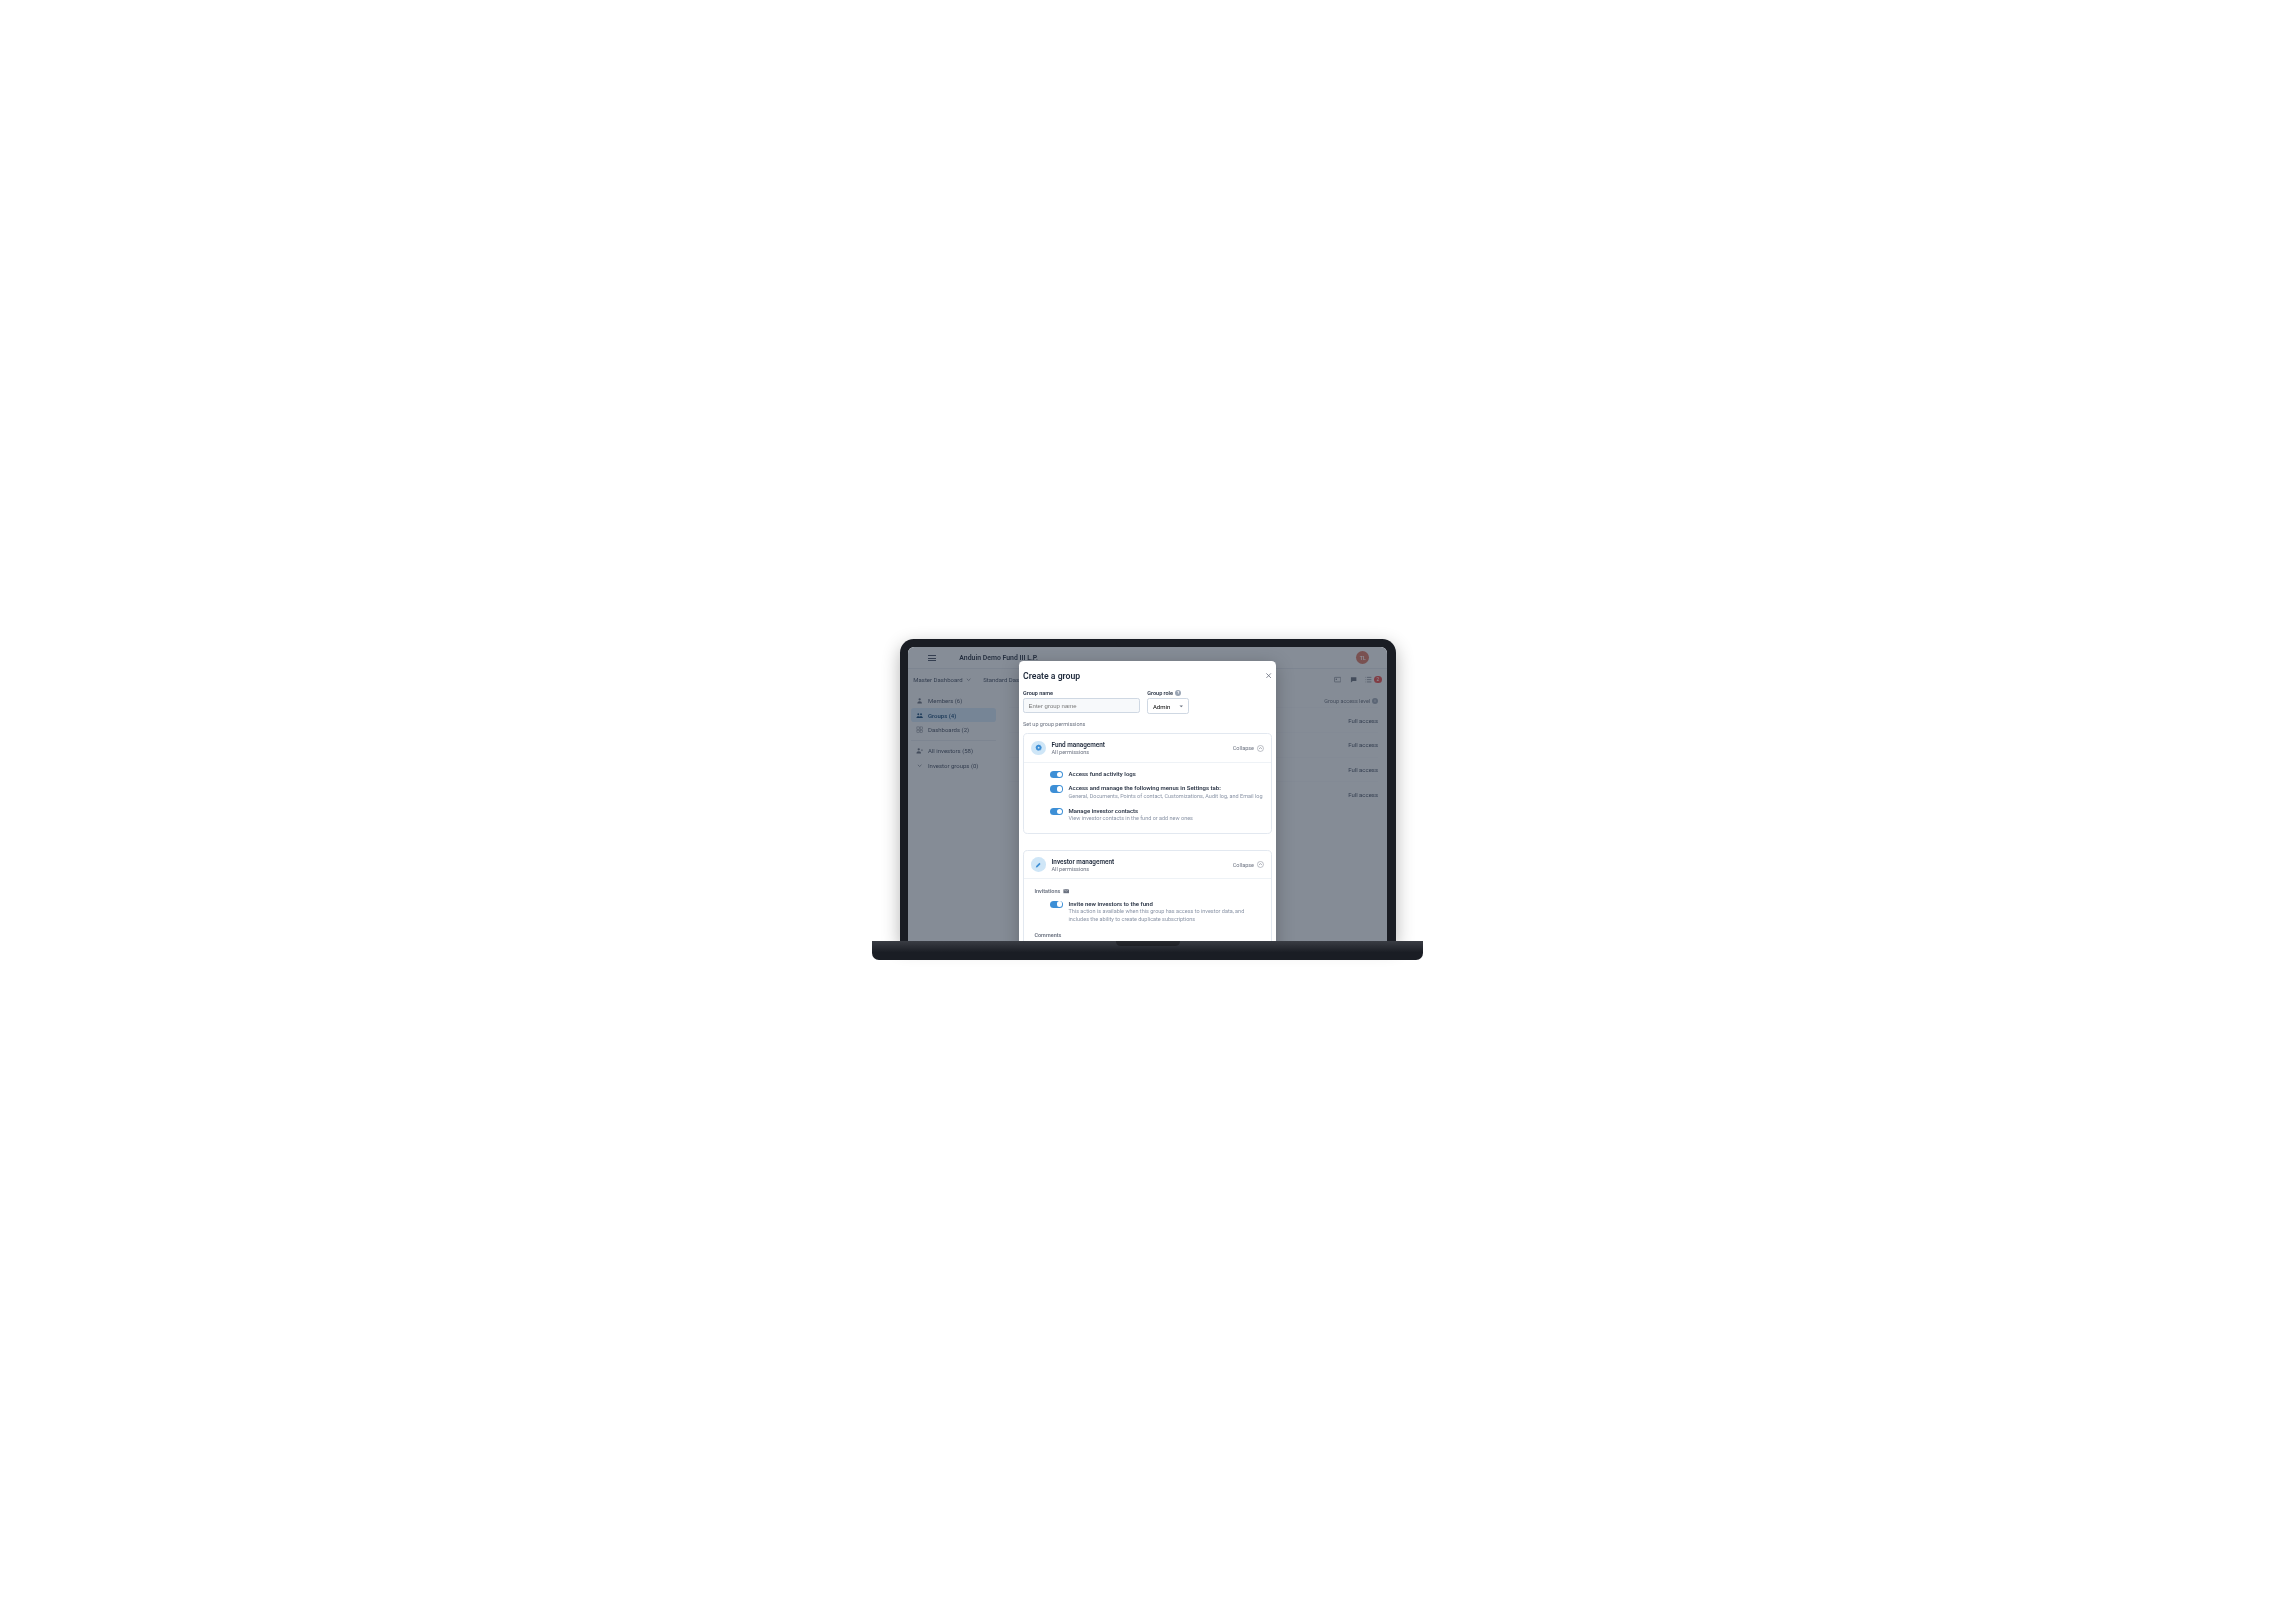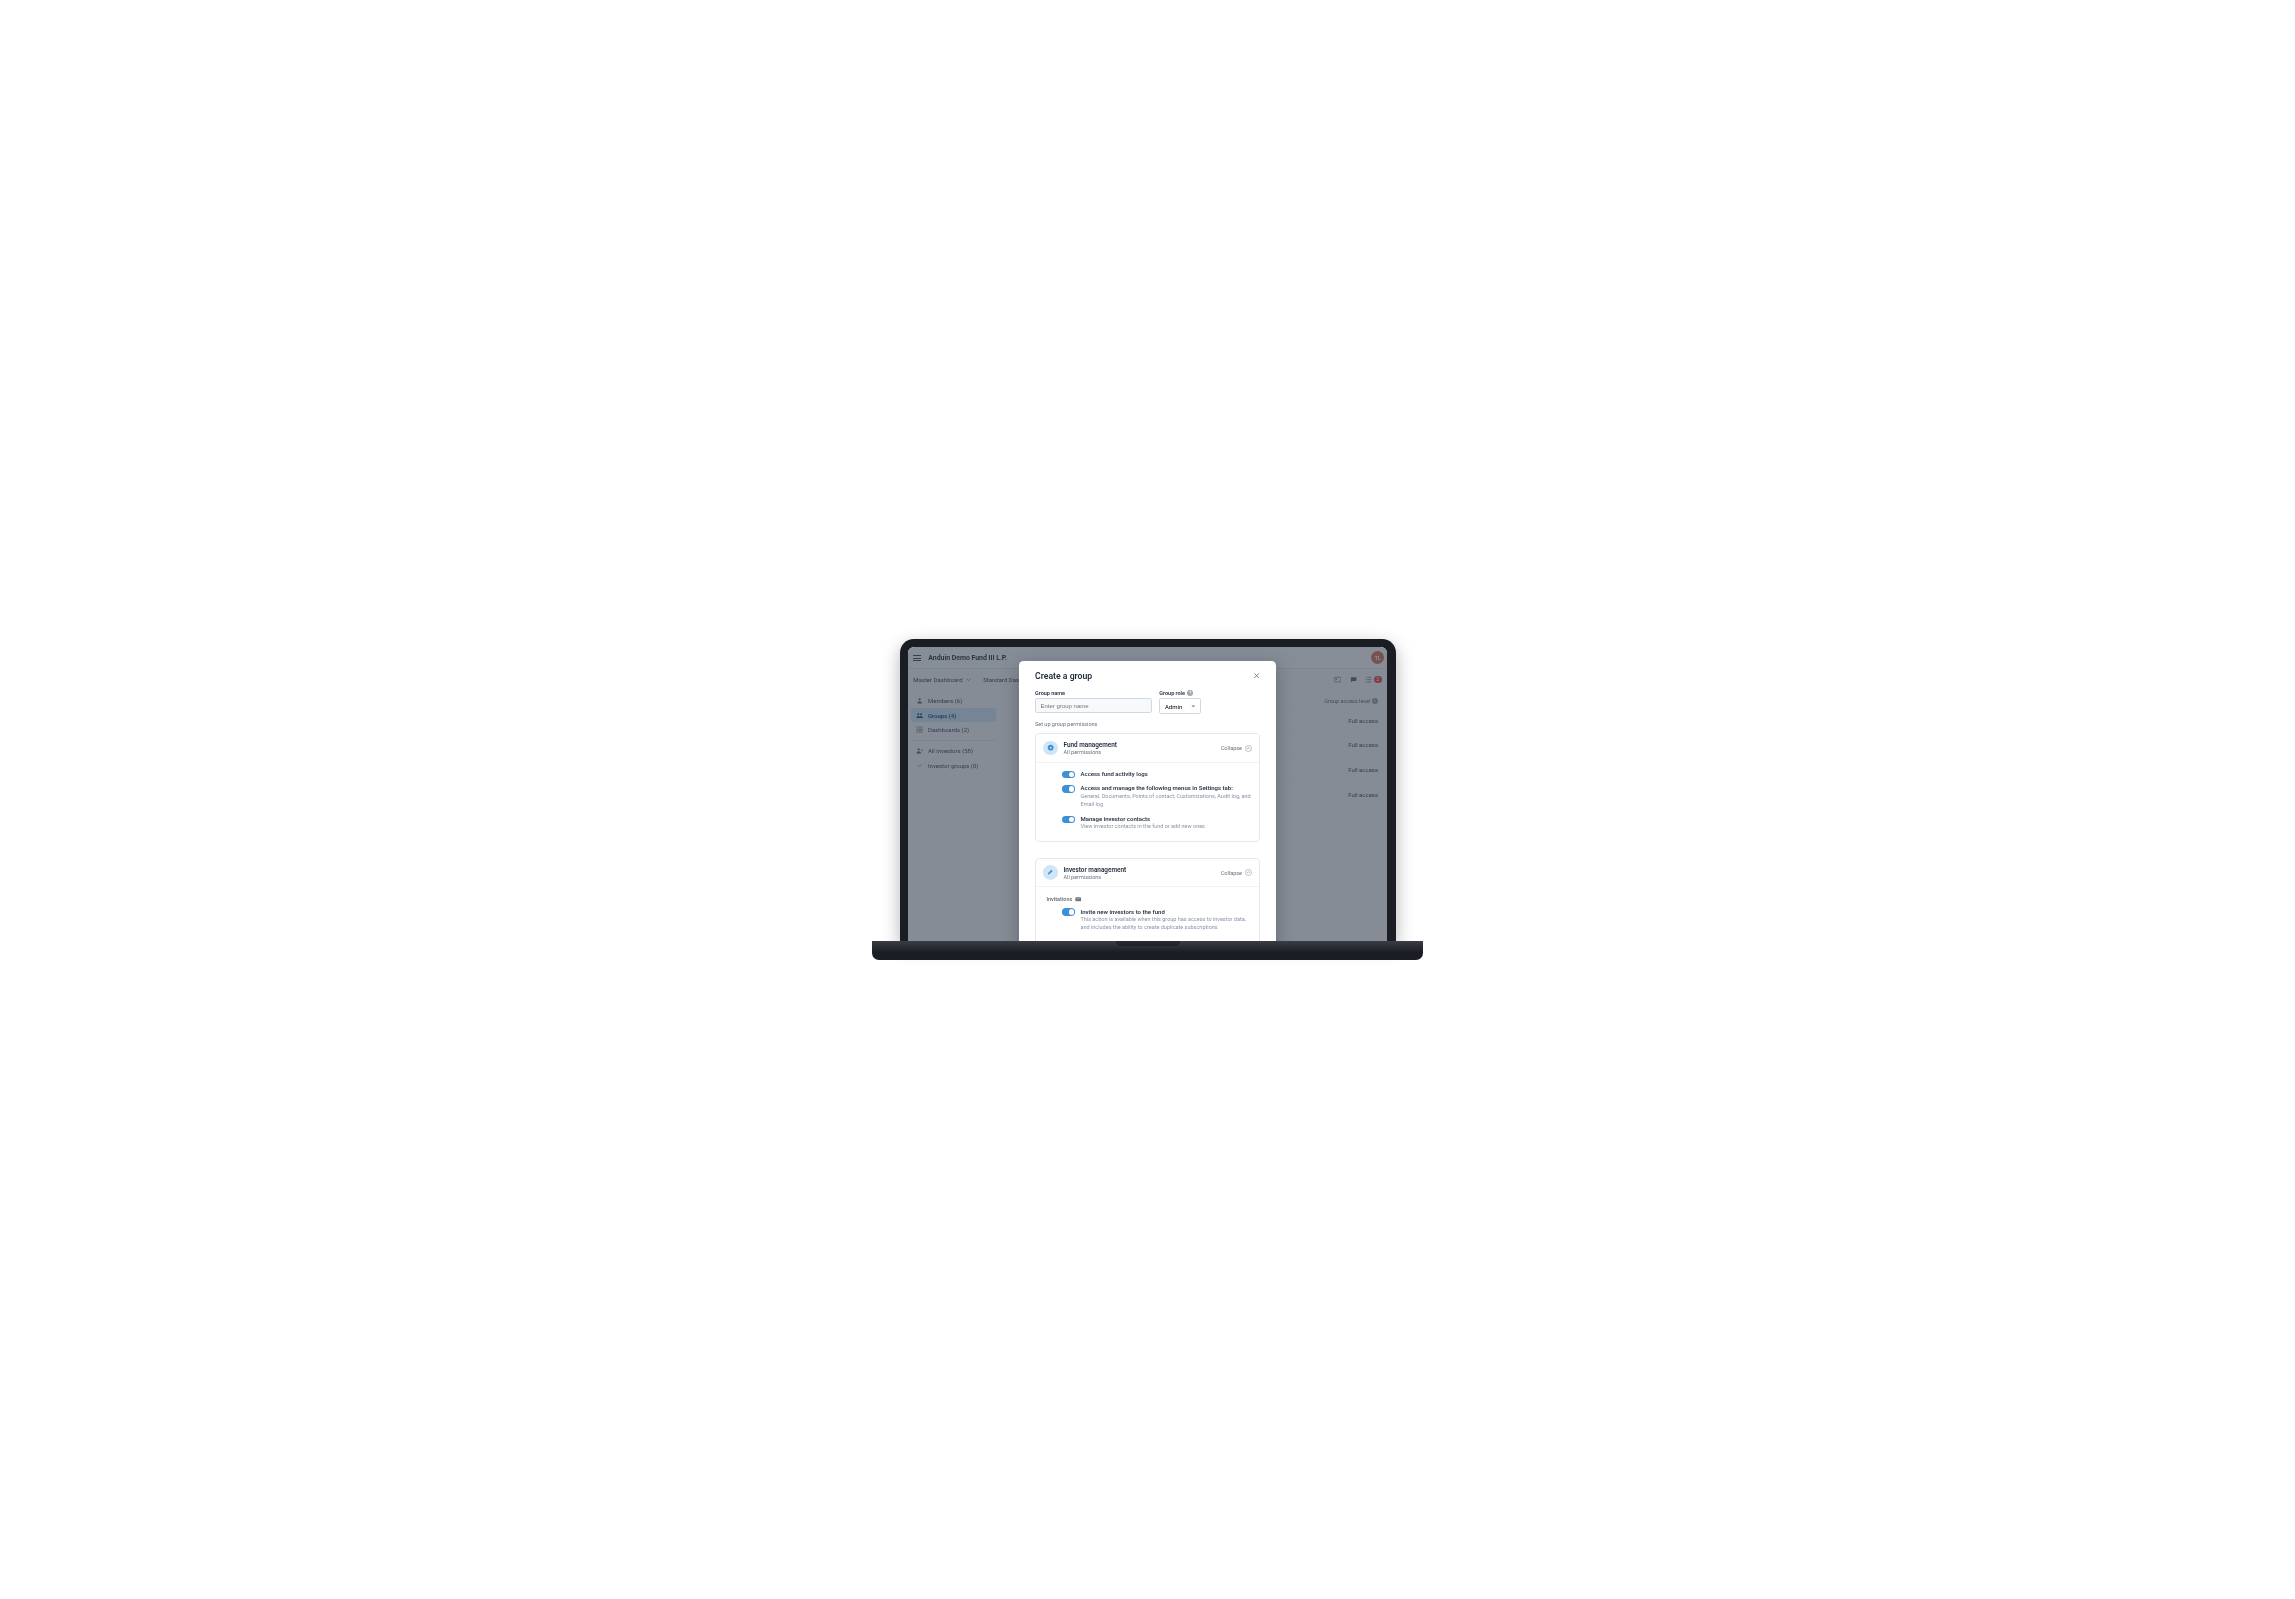--- a/index.html
+++ b/index.html
@@ -5,21 +5,21 @@
 * { box-sizing: border-box; margin: 0; padding: 0; }
 body { font-family: -apple-system, BlinkMacSystemFont, "Segoe UI", Roboto, sans-serif; background: #fff; display: flex; align-items: center; justify-content: center; min-height: 100vh; }
 .laptop-frame { width: 496px; background: #1a1d24; border-radius: 13.8px 13.8px 0 0; padding: 8.3px 8.3px 0 8.3px; position: relative; box-shadow: 0 6.9px 18.4px rgba(0,0,0,0.3); }
 .laptop-notch { position: absolute; top: 0; left: 50%; transform: translateX(-50%); width: 64px; height: 8.3px; background: #1a1d24; border-radius: 0 0 5.5px 5.5px; z-index: 100; }
 .laptop-base { width: 551px; height: 18.4px; background: linear-gradient(to bottom, #3a3d44 0%, #1a1d24 60%); border-radius: 0 0 6.9px 6.9px; margin: 0 auto; position: relative; }
 .laptop-base::before { content: ""; position: absolute; top: 0; left: 50%; transform: translateX(-50%); width: 64px; height: 4.6px; background: rgba(0,0,0,0.3); border-radius: 0 0 4.6px 4.6px; }
 .laptop-wrap { display: flex; flex-direction: column; align-items: center; }
 .screen { background: #edf1f5; height: 294px; overflow: hidden; position: relative; border-radius: 6.4px 6.4px 0 0; }
 
 
-.app-header { background: #eef2f6; height: 22px; display: flex; align-items: center; padding: 0 3px; border-bottom: 0.5px solid #dde3ea; }
+.app-header { background: #eef2f6; height: 22px; display: flex; align-items: center; padding: 0 18px; border-bottom: 0.5px solid #dde3ea; gap: 16px; }
 .hamburger { width: 12px; height: 12px; display: flex; flex-direction: column; justify-content: center; gap: 1.4px; padding: 2.3px; cursor: pointer; }
 .hamburger span { height: 0.9px; background: #4a5568; }
 .header-title { font-size: 6.9px; font-weight: 600; color: #2d3748; margin-left: 5.5px; }
 .header-right { margin-left: auto; display: flex; align-items: center; gap: 5.5px; }
 .avatar { width: 13px; height: 13px; border-radius: 50%; background: #d47a6a; color: #fff; display: flex; align-items: center; justify-content: center; font-size: 5px; font-weight: 600; }
 
 .subheader { height: 20px; display: flex; align-items: center; padding: 0 5.5px; gap: 11px; font-size: 6px; color: #4a5568; }
 .subheader-item { display: flex; align-items: center; gap: 2.3px; cursor: pointer; }
 .subheader-right { margin-left: auto; display: flex; align-items: center; gap: 8.3px; }
 .icn { width: 7.3px; height: 7.3px; fill: #6b7280; }
@@ -32,21 +32,21 @@
 .sidebar-divider { height: 0.5px; background: #dde3ea; margin: 2.8px 0; }
 
 .main-col { flex: 1; padding: 4.6px 9.2px; }
 .bg-header-row { display: flex; justify-content: flex-end; font-size: 5.5px; color: #6b7280; padding: 3.7px 0; }
 .bg-header-row span { display: flex; align-items: center; gap: 1.8px; }
 .bg-row { display: flex; justify-content: flex-end; font-size: 6px; color: #4a5568; padding: 8.3px 0; border-top: 0.5px solid #e8edf2; }
 
 
 .overlay { position: absolute; inset: 0; background: rgba(30,40,55,0.5); display: flex; justify-content: center; }
 .modal { background: #fff; width: 257px; margin-top: 13.8px; border-radius: 4.6px; height: 321px; overflow: hidden; box-shadow: 0 4.6px 18.4px rgba(0,0,0,0.25); }
-.modal-inner { padding: 10px 16px; }
+.modal-inner { padding: 10px 4px; }
 .modal-head { display: flex; align-items: center; justify-content: space-between; margin-bottom: 8.3px; }
 .modal-title { font-size: 8.7px; font-weight: 600; color: #1e293b; }
 .close-x { color: #6b7280; cursor: pointer; font-size: 8.3px; }
 
 .form-row { display: flex; gap: 7.3px; margin-bottom: 7.3px; }
 .form-field { display: flex; flex-direction: column; gap: 2.8px; }
 .field-label { font-size: 5.5px; font-weight: 600; color: #2d3748; display: flex; align-items: center; gap: 2.3px; }
 .text-input { border: 0.5px solid #cfd8e3; border-radius: 2.3px; padding: 3.2px 4.6px; font-size: 6px; width: 117px; background: #f7f9fb; }
 .select-box { border: 0.5px solid #cfd8e3; border-radius: 2.3px; padding: 3.2px 4.6px; font-size: 6px; background: #fff; display: flex; align-items: center; gap: 8.3px; cursor: pointer; }
 

